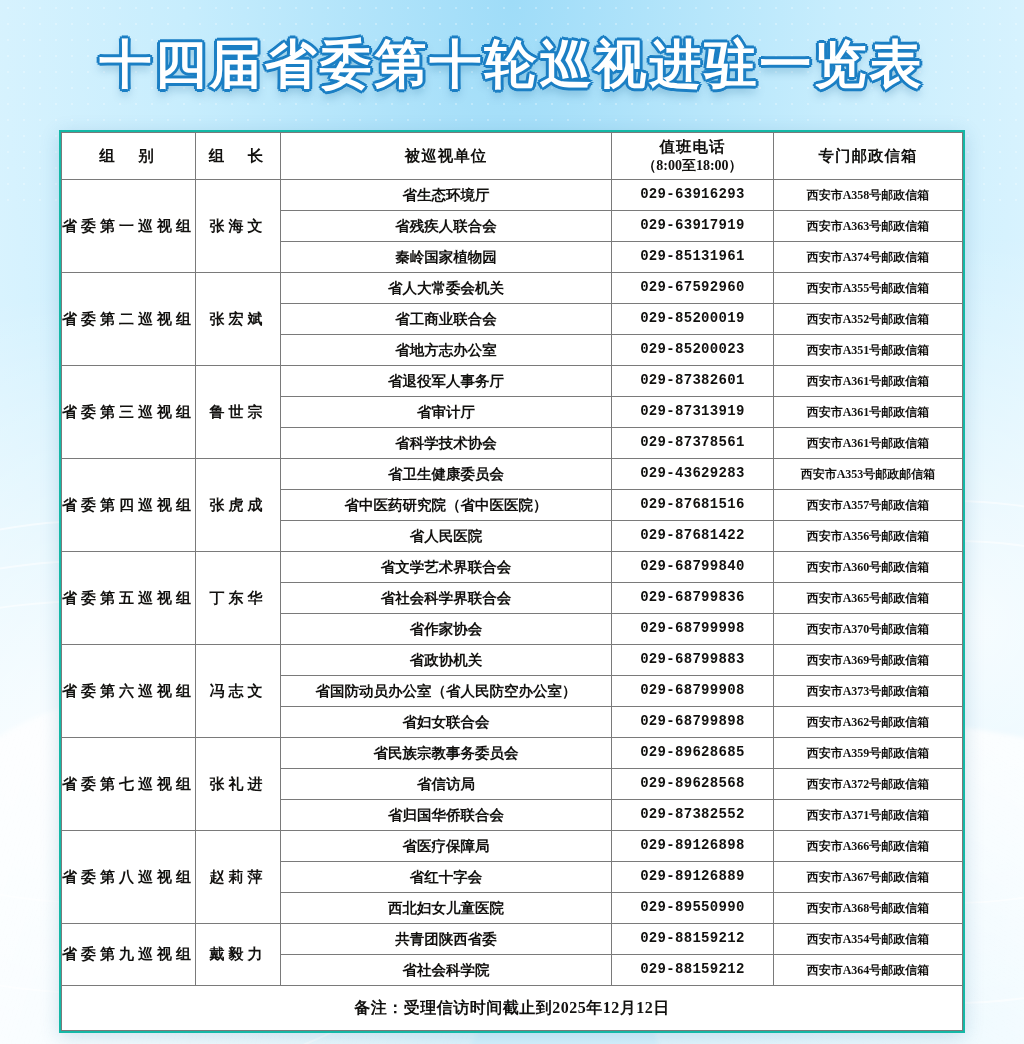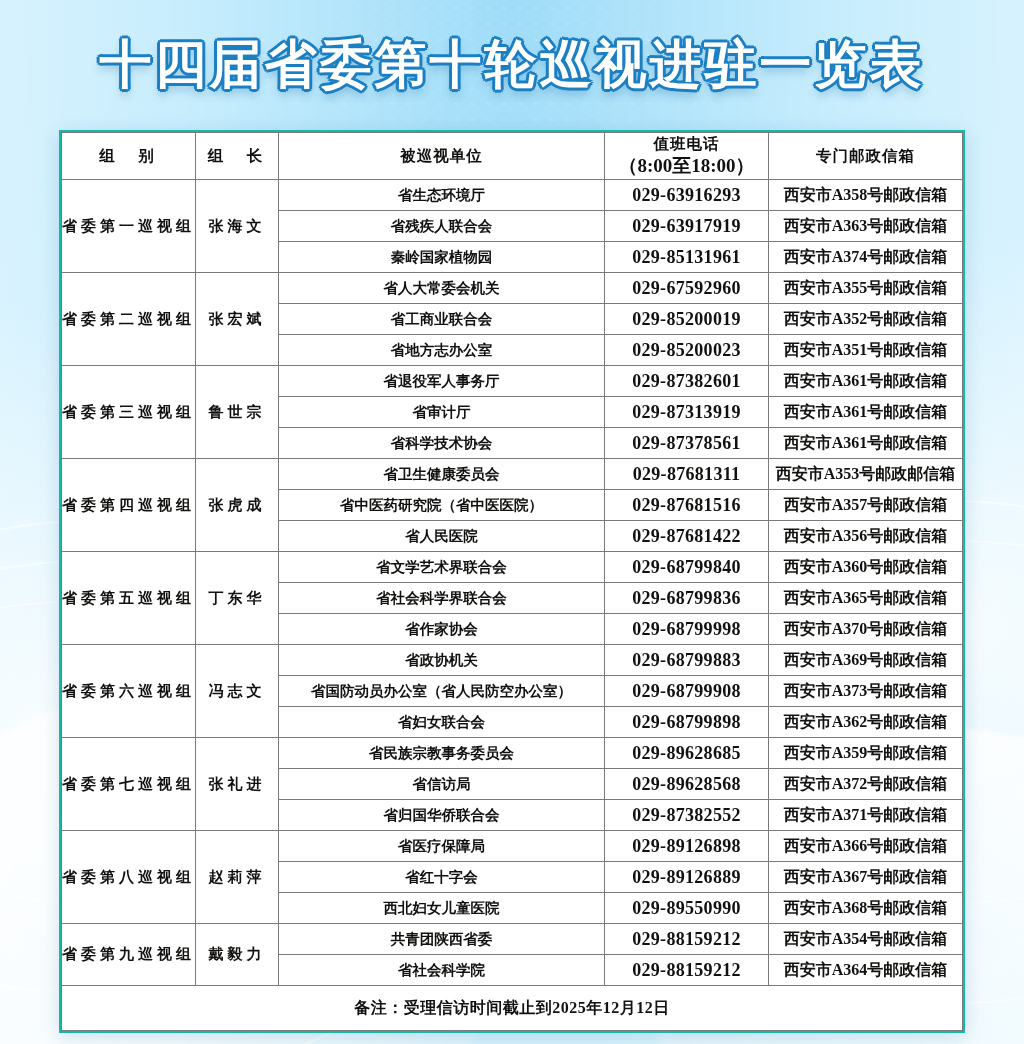--- a/index.html
+++ b/index.html
@@ -117,35 +117,35 @@
     height: 46px;
     font-size: 15.5px;
     letter-spacing: 1px;
   }
   thead th.hdr-phone {
     line-height: 1.3;
     margin-top: 8px;
   }
   thead th.hdr-phone .sub {
     display: block;
-    font-size: 19px;
+    font-size: 14px;
     letter-spacing: 0;
   }
   .col-group  { width: 132px; letter-spacing: 4px; }
   .col-leader { width: 88px;  letter-spacing: 4px; }
   .col-unit   { width: 340px; }
   .col-phone  { width: 170px; }
   .col-box    { width: 196px; border-radius: 15px; }
 
   td.group-cell, td.leader-cell {
     font-size: 15px;
   }
   td.unit-cell { font-size: 14.5px; }
-  td.phone-cell { font-size: 18px; letter-spacing: 0.3px; }
-  td.box-cell { font-size: 16px; }
+  td.phone-cell { font-size: 14px; letter-spacing: 0.3px; font-family: Liberation Mono, monospace; }
+  td.box-cell { font-size: 12px; }
 
   tr.group-start td {
     border-top: 1px solid #7a7a7a;
   }
   .note-row td {
     height: 44px;
     font-size: 16px;
     font-weight: bold;
     letter-spacing: 0.5px;
   }
@@ -232,21 +232,21 @@
         </tr>
         <tr>
           <td class="unit-cell col-unit">省科学技术协会</td>
           <td class="phone-cell col-phone">029-87378561</td>
           <td class="box-cell col-box">西安市A361号邮政信箱</td>
         </tr>
         <tr class="group-start">
           <td class="group-cell col-group" rowspan="3">省委第四巡视组</td>
           <td class="leader-cell col-leader" rowspan="3">张虎成</td>
           <td class="unit-cell col-unit">省卫生健康委员会</td>
-          <td class="phone-cell col-phone">029-87681311</td>
+          <td class="phone-cell col-phone">029-43629283</td>
           <td class="box-cell col-box">西安市A353号邮政邮信箱</td>
         </tr>
         <tr>
           <td class="unit-cell col-unit">省中医药研究院（省中医医院）</td>
           <td class="phone-cell col-phone">029-87681516</td>
           <td class="box-cell col-box">西安市A357号邮政信箱</td>
         </tr>
         <tr>
           <td class="unit-cell col-unit">省人民医院</td>
           <td class="phone-cell col-phone">029-87681422</td>

